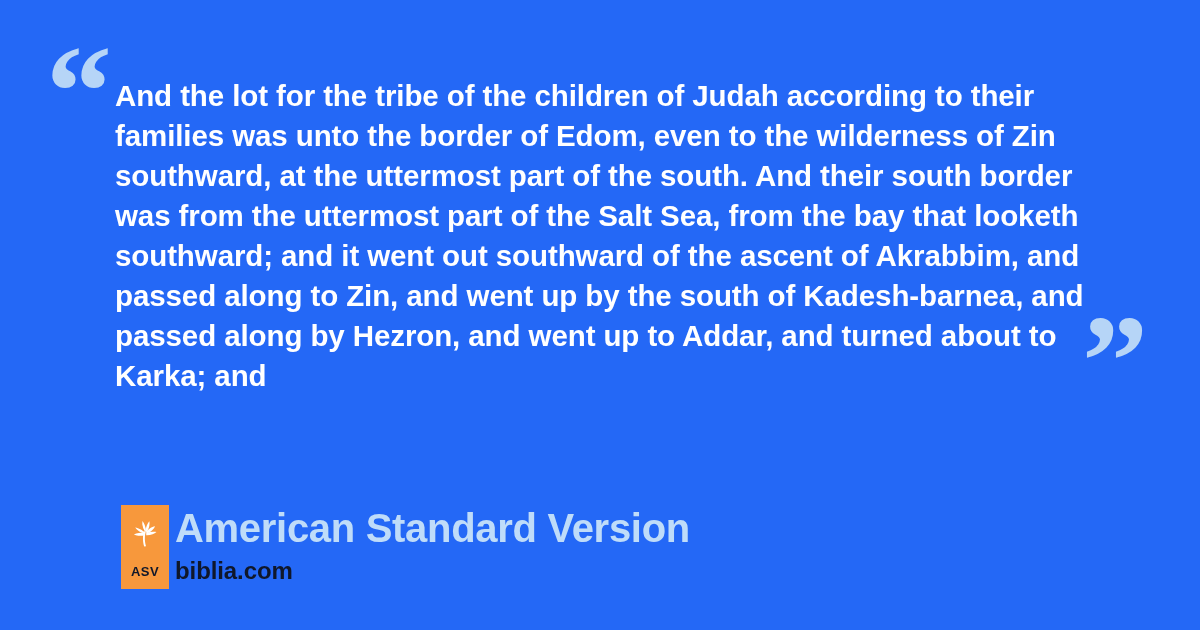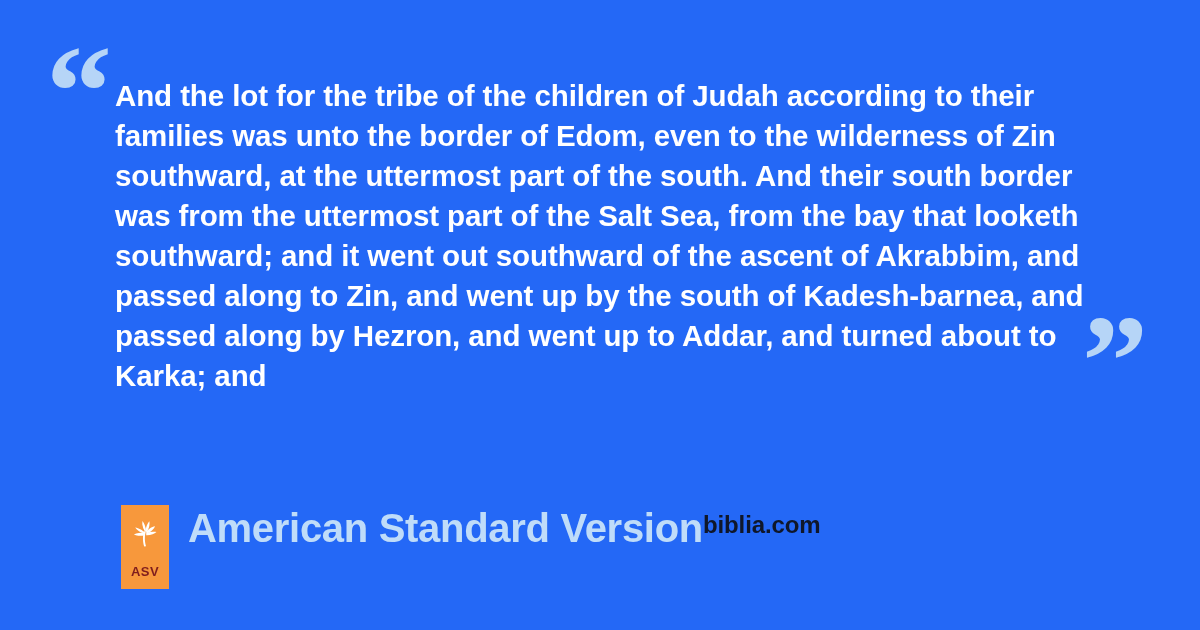--- a/index.html
+++ b/index.html
@@ -85,30 +85,30 @@
     width: 34px;
     height: 34px;
     display: block;
   }
   .brand-logo .abbr {
     position: absolute;
     bottom: 11px;
     left: 0;
     width: 100%;
     text-align: center;
-    color: #7f1d1d;
+    color: #0f172a;
     font-size: 13px;
     font-weight: 700;
     letter-spacing: 0.4px;
     line-height: 1;
   }
   .brand-text {
-    margin-left: 19px;
+    margin-left: 6px;
     display: flex;
-    flex-direction: row;
+    flex-direction: column;
     justify-content: flex-start;
   }
   .brand-title {
     color: #bfdcf9;
     font-size: 40px;
     font-weight: 700;
     line-height: 46px;
     letter-spacing: -0.3px;
     white-space: nowrap;
   }

